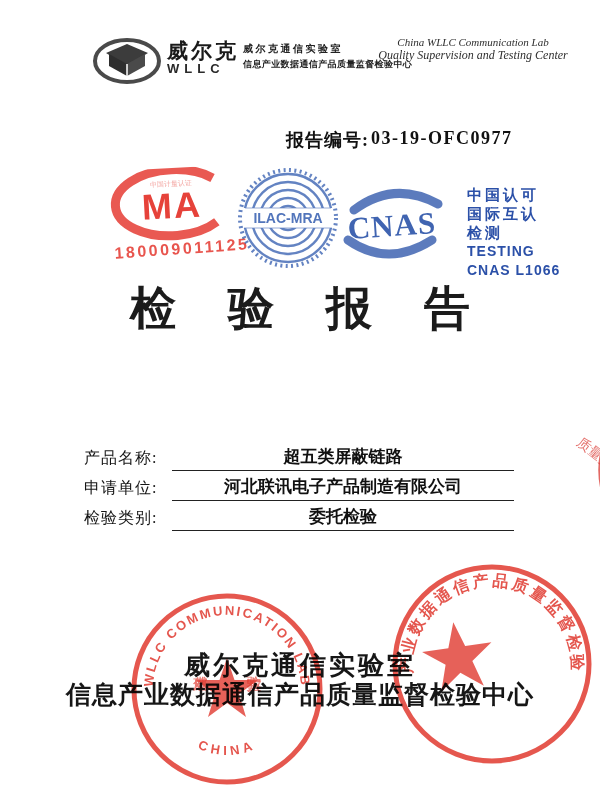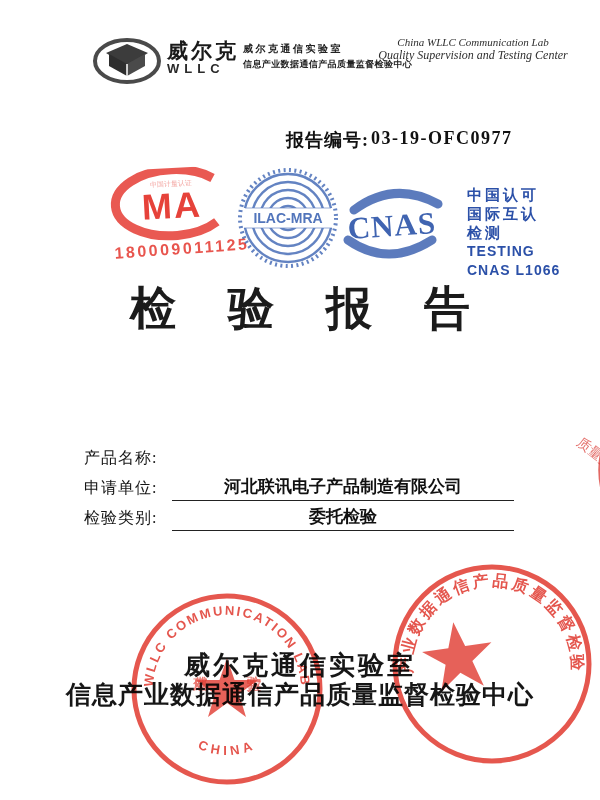--- a/index.html
+++ b/index.html
@@ -137,20 +137,21 @@
   <div class="title">
     <span>检</span>
     <span>验</span>
     <span>报</span>
     <span>告</span>
   </div>
 
   <div class="fields">
     <div class="field-row">
       <span class="field-label">产品名称:</span>
+      <span class="field-value">超五类屏蔽链路</span>
     </div>
     <div class="field-row">
       <span class="field-label">申请单位:</span>
       <span class="field-value">河北联讯电子产品制造有限公司</span>
     </div>
     <div class="field-row">
       <span class="field-label">检验类别:</span>
       <span class="field-value">委托检验</span>
     </div>
   </div>

